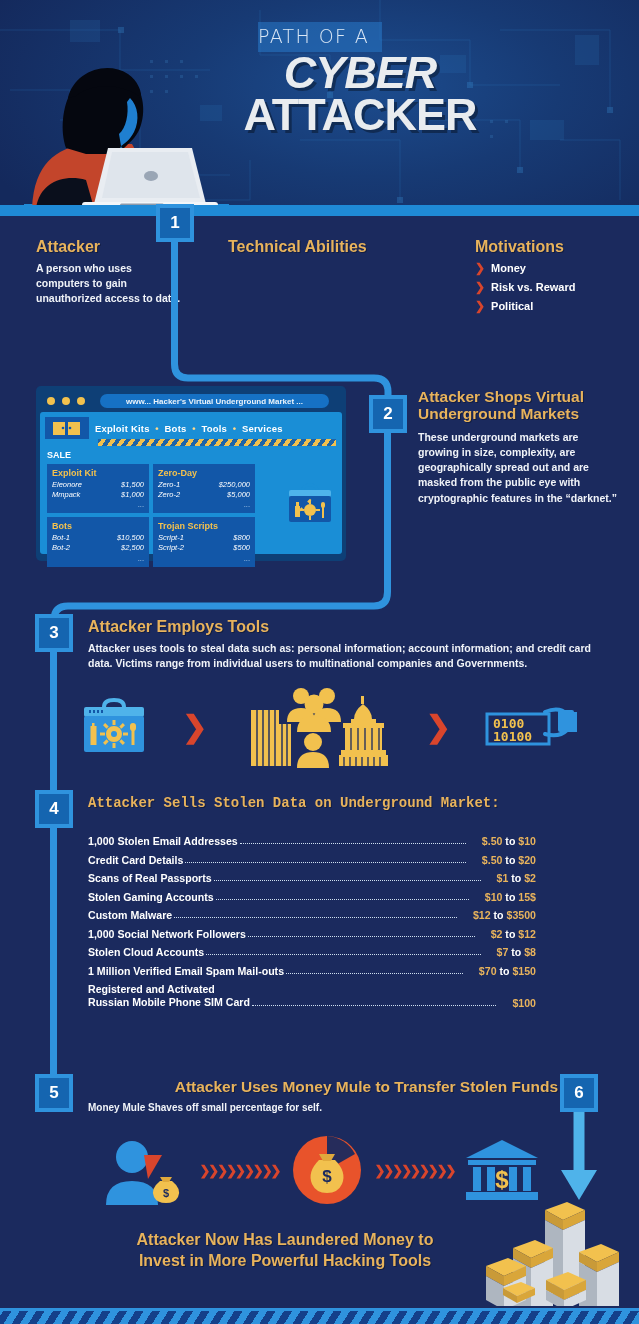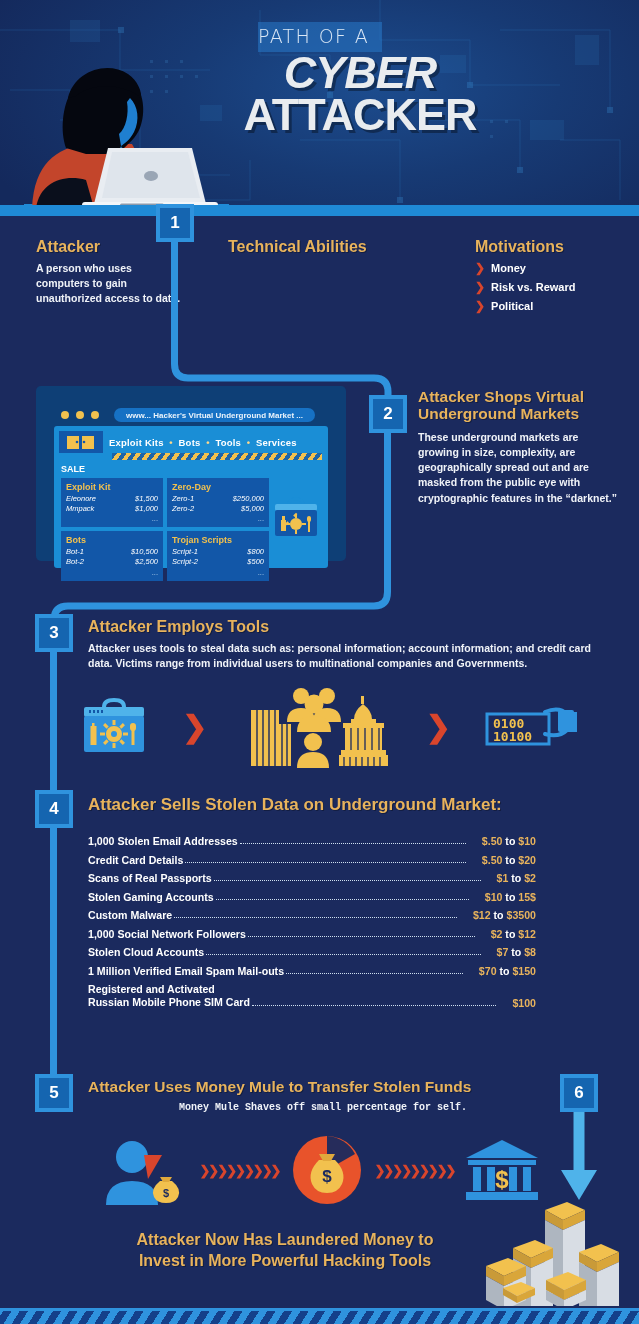--- a/index.html
+++ b/index.html
@@ -87,21 +87,21 @@
   .mot-item {
     display: flex; align-items: center; gap: 6px;
     font-size: 11px; margin-bottom: 5px; color: #fff; font-weight: bold;
   }
   .chev-sm { color: #d9452c; font-weight: bold; font-size: 12px; }
 
   
   .browser {
     position: absolute; left: 36px; top: 386px;
     width: 310px; height: 175px;
-    background: #0e3f76; border-radius: 5px; padding: 18px;
+    background: #0e3f76; border-radius: 5px; padding: 4px;
   }
   .bar { height: 22px; display: flex; align-items: center; padding: 0 7px; }
   .dot { width: 8px; height: 8px; border-radius: 50%; background: #f2c14e; margin-right: 7px; }
   .urlbar {
     flex: 1; height: 14px; background: #1671c4; border-radius: 7px;
     color: #eaf3fb; font-size: 8px; font-weight: bold;
     display: flex; align-items: center; justify-content: center;
     margin-left: 8px; margin-right: 6px;
   }
   .page { background: #1a8ed6; border-radius: 3px; height: 142px; padding: 5px; position: relative; }
@@ -134,38 +134,38 @@
   .s3txt { position: absolute; left: 88px; top: 618px; width: 510px; }
   .s3txt h3 { font-size: 16px; margin-bottom: 5px; }
   .s3txt p { font-size: 10.5px; line-height: 1.45; }
   .icrow {
     position: absolute; left: 80px; top: 682px; width: 500px; height: 88px;
     display: flex; align-items: center; justify-content: space-between;
   }
   .chev-big { color: #d9452c; font-size: 30px; font-weight: bold; }
 
   
-  .s4ttl { position: absolute; left: 88px; top: 795px; font-size: 17px; }
+  .s4ttl { position: absolute; left: 88px; top: 795px; font-size: 14px; font-family: Liberation Mono, monospace; }
   .plist { position: absolute; left: 88px; top: 835px; width: 448px; }
   .pline {
     display: flex; align-items: flex-end;
     font-size: 10.6px; margin-bottom: 6.5px; color: #fff; font-weight: bold;
   }
   .pname { white-space: nowrap; }
   .leader {
     flex: 1; border-bottom: 1.6px dotted #cfe0f0;
     margin: 0 2px 3px 2px; height: 1px;
   }
   .pval { color: #e8b35c; white-space: nowrap; font-weight: bold; padding-left: 14px; }
   .pval .to { color: #ffffff; font-weight: bold; }
   .pname2 { line-height: 1.25; }
 
   
-  .s5ttl { position: absolute; left: 88px; top: 1078px; width: 470px; text-align: left; font-size: 15.5px; }
-  .s5sub { position: absolute; left: 88px; top: 1102px; width: 470px; text-align: center; font-size: 10px; font-family: Liberation Mono, monospace; }
+  .s5ttl { position: absolute; left: 88px; top: 1078px; width: 470px; text-align: right; font-size: 15.5px; }
+  .s5sub { position: absolute; left: 88px; top: 1102px; width: 470px; text-align: left; font-size: 10px; }
   .mulerow {
     position: absolute; left: 100px; top: 1130px; width: 440px; height: 80px;
     display: flex; align-items: center; justify-content: space-between;
   }
   .arrows { color: #d9452c; font-size: 13px; letter-spacing: -2px; font-weight: bold; }
 
   
   .footttl {
     position: absolute; left: 70px; top: 1230px; width: 430px;
     text-align: center; font-size: 16px; line-height: 1.3;

